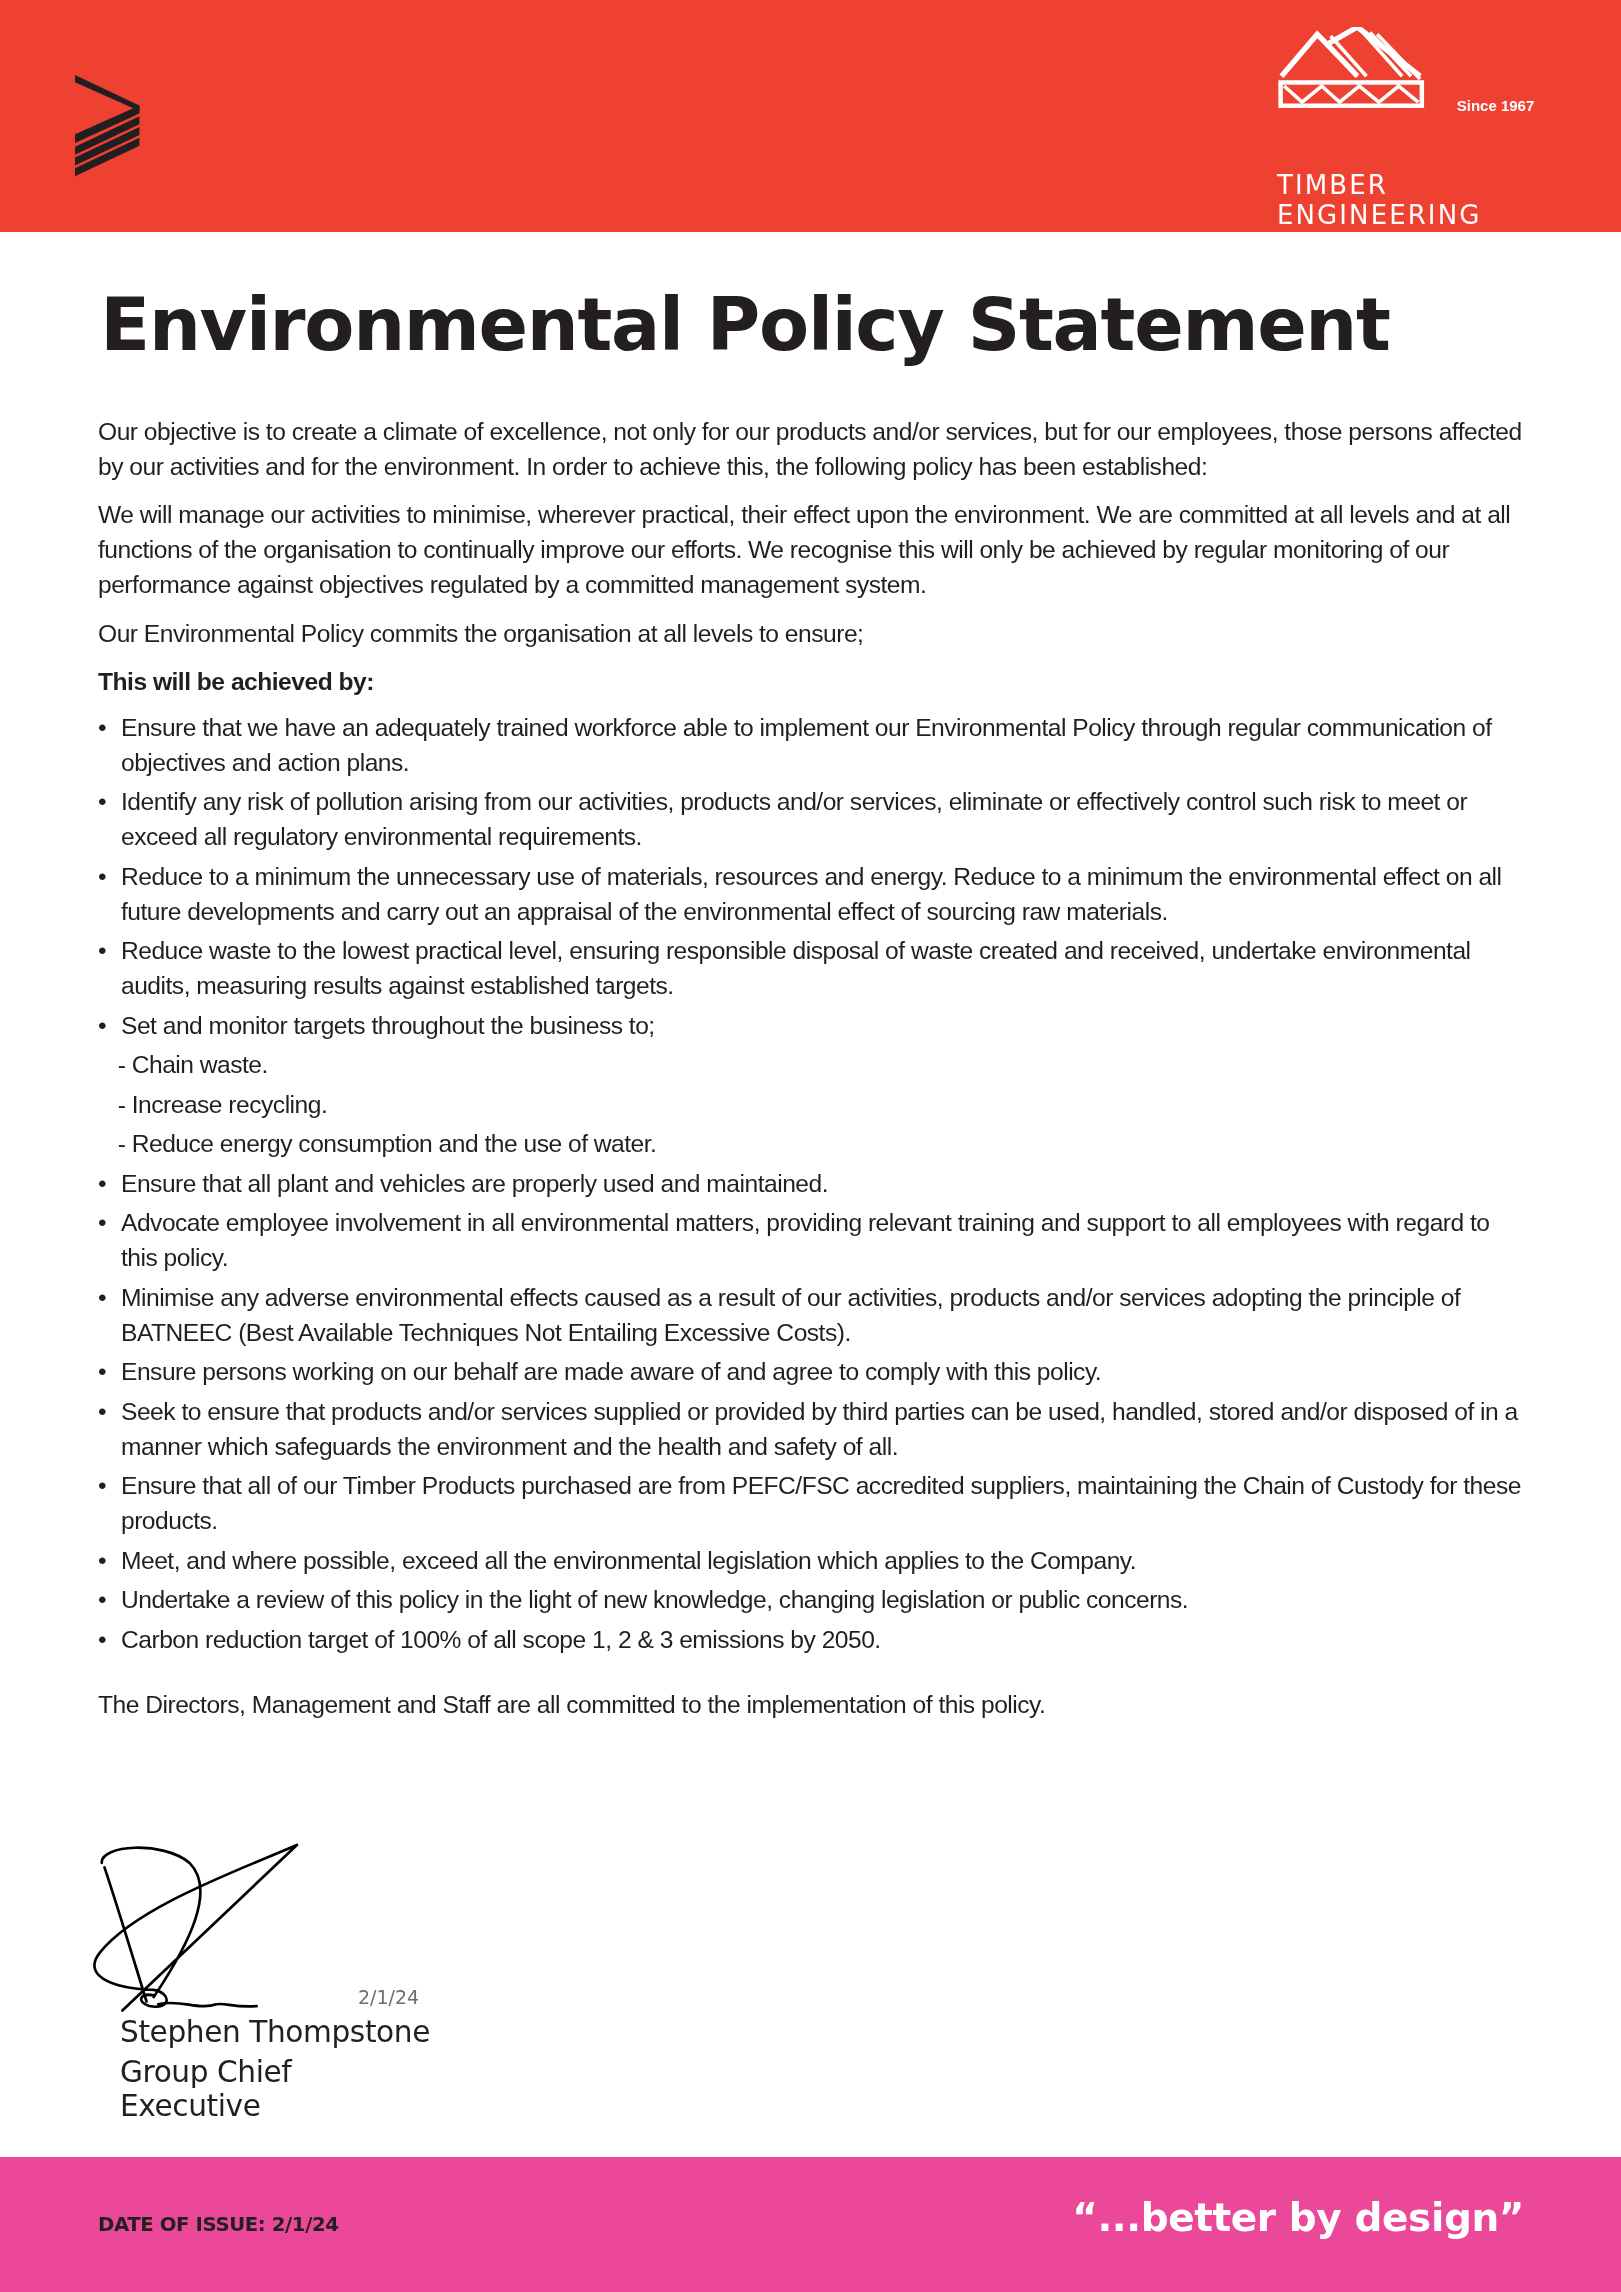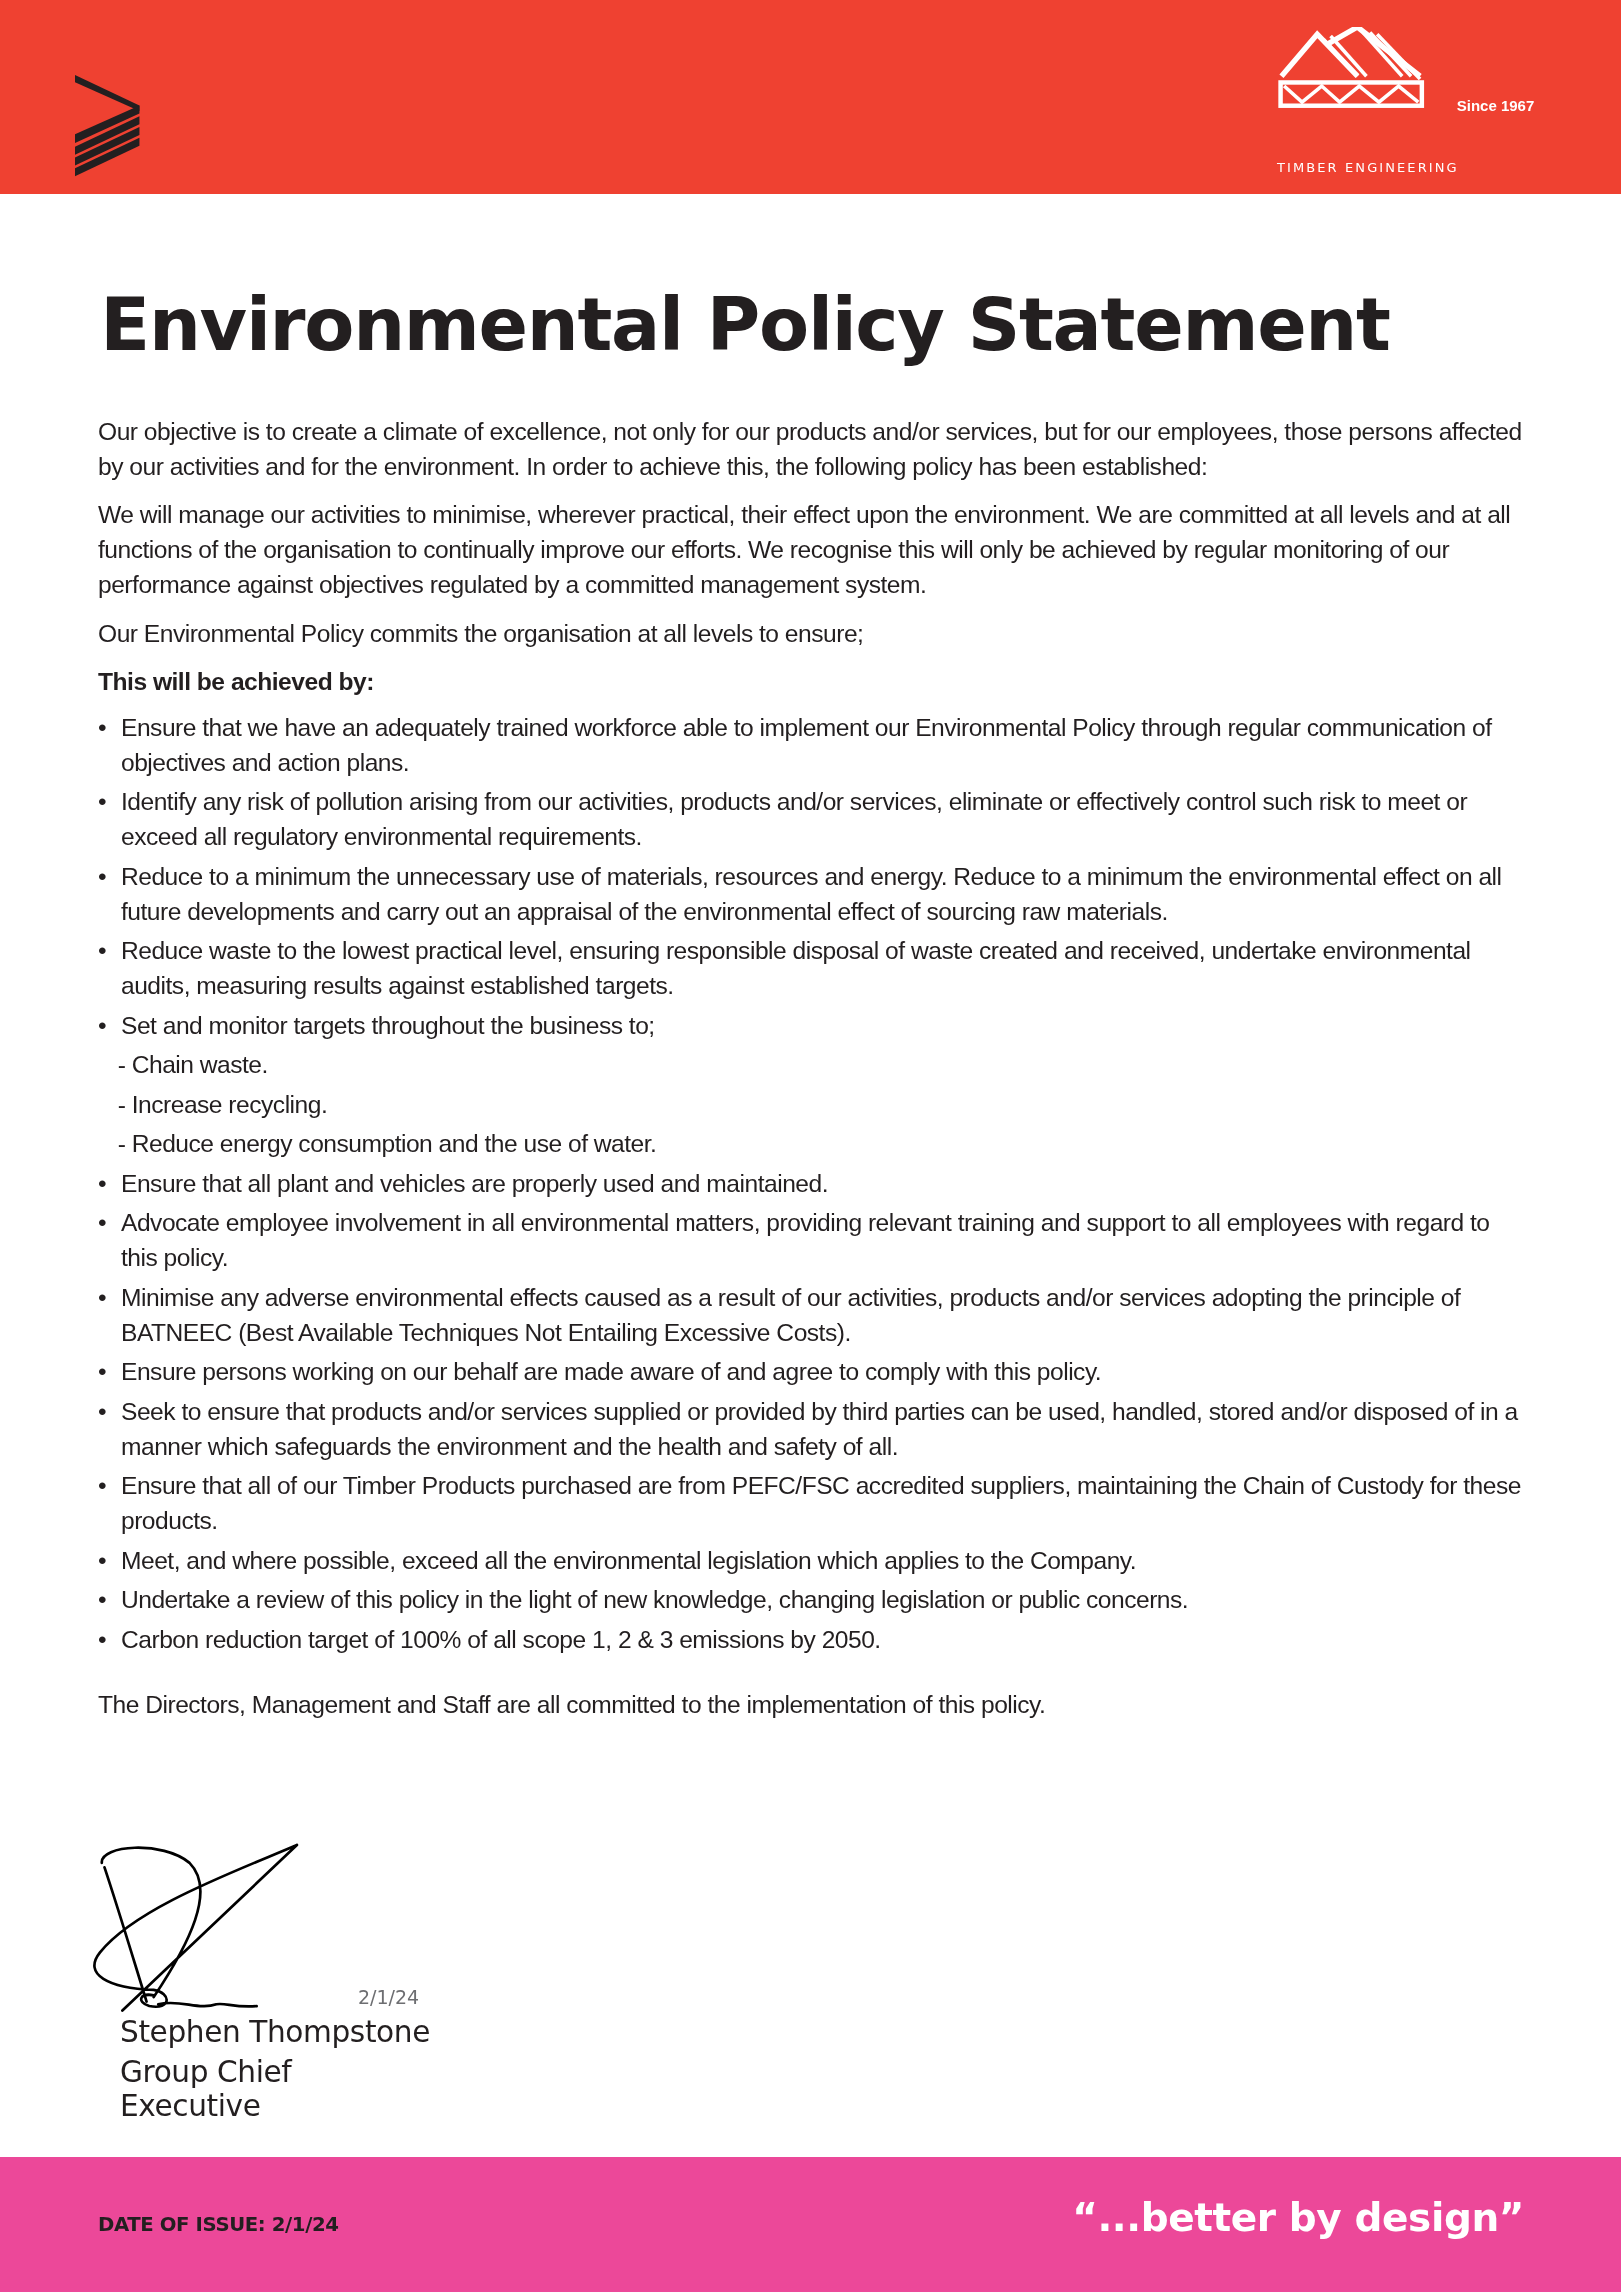--- a/index.html
+++ b/index.html
@@ -2,38 +2,38 @@
 <html style="font-size:14.3px"><head>
 <meta charset="utf-8">
 <style>
   html, body { margin: 0; padding: 0; }
   body {
     width: 1621px; height: 2293px; position: relative; overflow: hidden;
     background: #ffffff; color: #231f20;
     font-family: "DejaVu Sans", "Liberation Sans", sans-serif;
   }
   .header {
-    position: absolute; left: 0; top: 0; width: 1621px; height: 194px;
+    position: absolute; left: 0; top: 0; width: 1621px; height: 232px;
     background: #ef4131;
   }
   .chev-logo { position: absolute; left: 75px; top: 75px; width: 68px; width: 68px; height: 104px; }
   .brand { position: absolute; left: 1214px; top: 27px; width: 331px; height: 170px; }
   .brand-roof { position: absolute; left: 63px; top: 0; width: 152px; height: 85px; }
   .brand-since {
     position: absolute; right: 10.7px; top: 70px; color: #fff;
     font-family: "Liberation Sans", sans-serif; font-weight: bold; font-size: 15px;
   }
   .brand-name {
     position: absolute; left: 0; top: 59px; color: #231f20;
     font-family: "DejaVu Sans", sans-serif; font-weight: bold; font-size: 79px;
     letter-spacing: -2.7px; line-height: 1;
   }
   .brand-tag {
-    position: absolute; left: 63px; top: 133px; color: #fff;
-    font-family: "DejaVu Sans", sans-serif; font-size: 13px; letter-spacing: 2.1px; text-align: right;
+    position: absolute; left: 63px; top: 143px; color: #fff;
+    font-family: "DejaVu Sans", sans-serif; font-size: 26px; letter-spacing: 2.1px;
   }
 
   .title {
     position: absolute; left: 0; top: 285px; width: 1490px; text-align: center;
     font-family: "DejaVu Sans", sans-serif; font-weight: bold; font-size: 73px;
     letter-spacing: -1.3px; color: #231f20; margin: 0; line-height: 1.1;
   }
   .content {
     position: absolute; left: 98px; top: 414px; width: 1433px;
     font-family: Liberation Sans, sans-serif; font-size: 24.6px; line-height: 35px;

